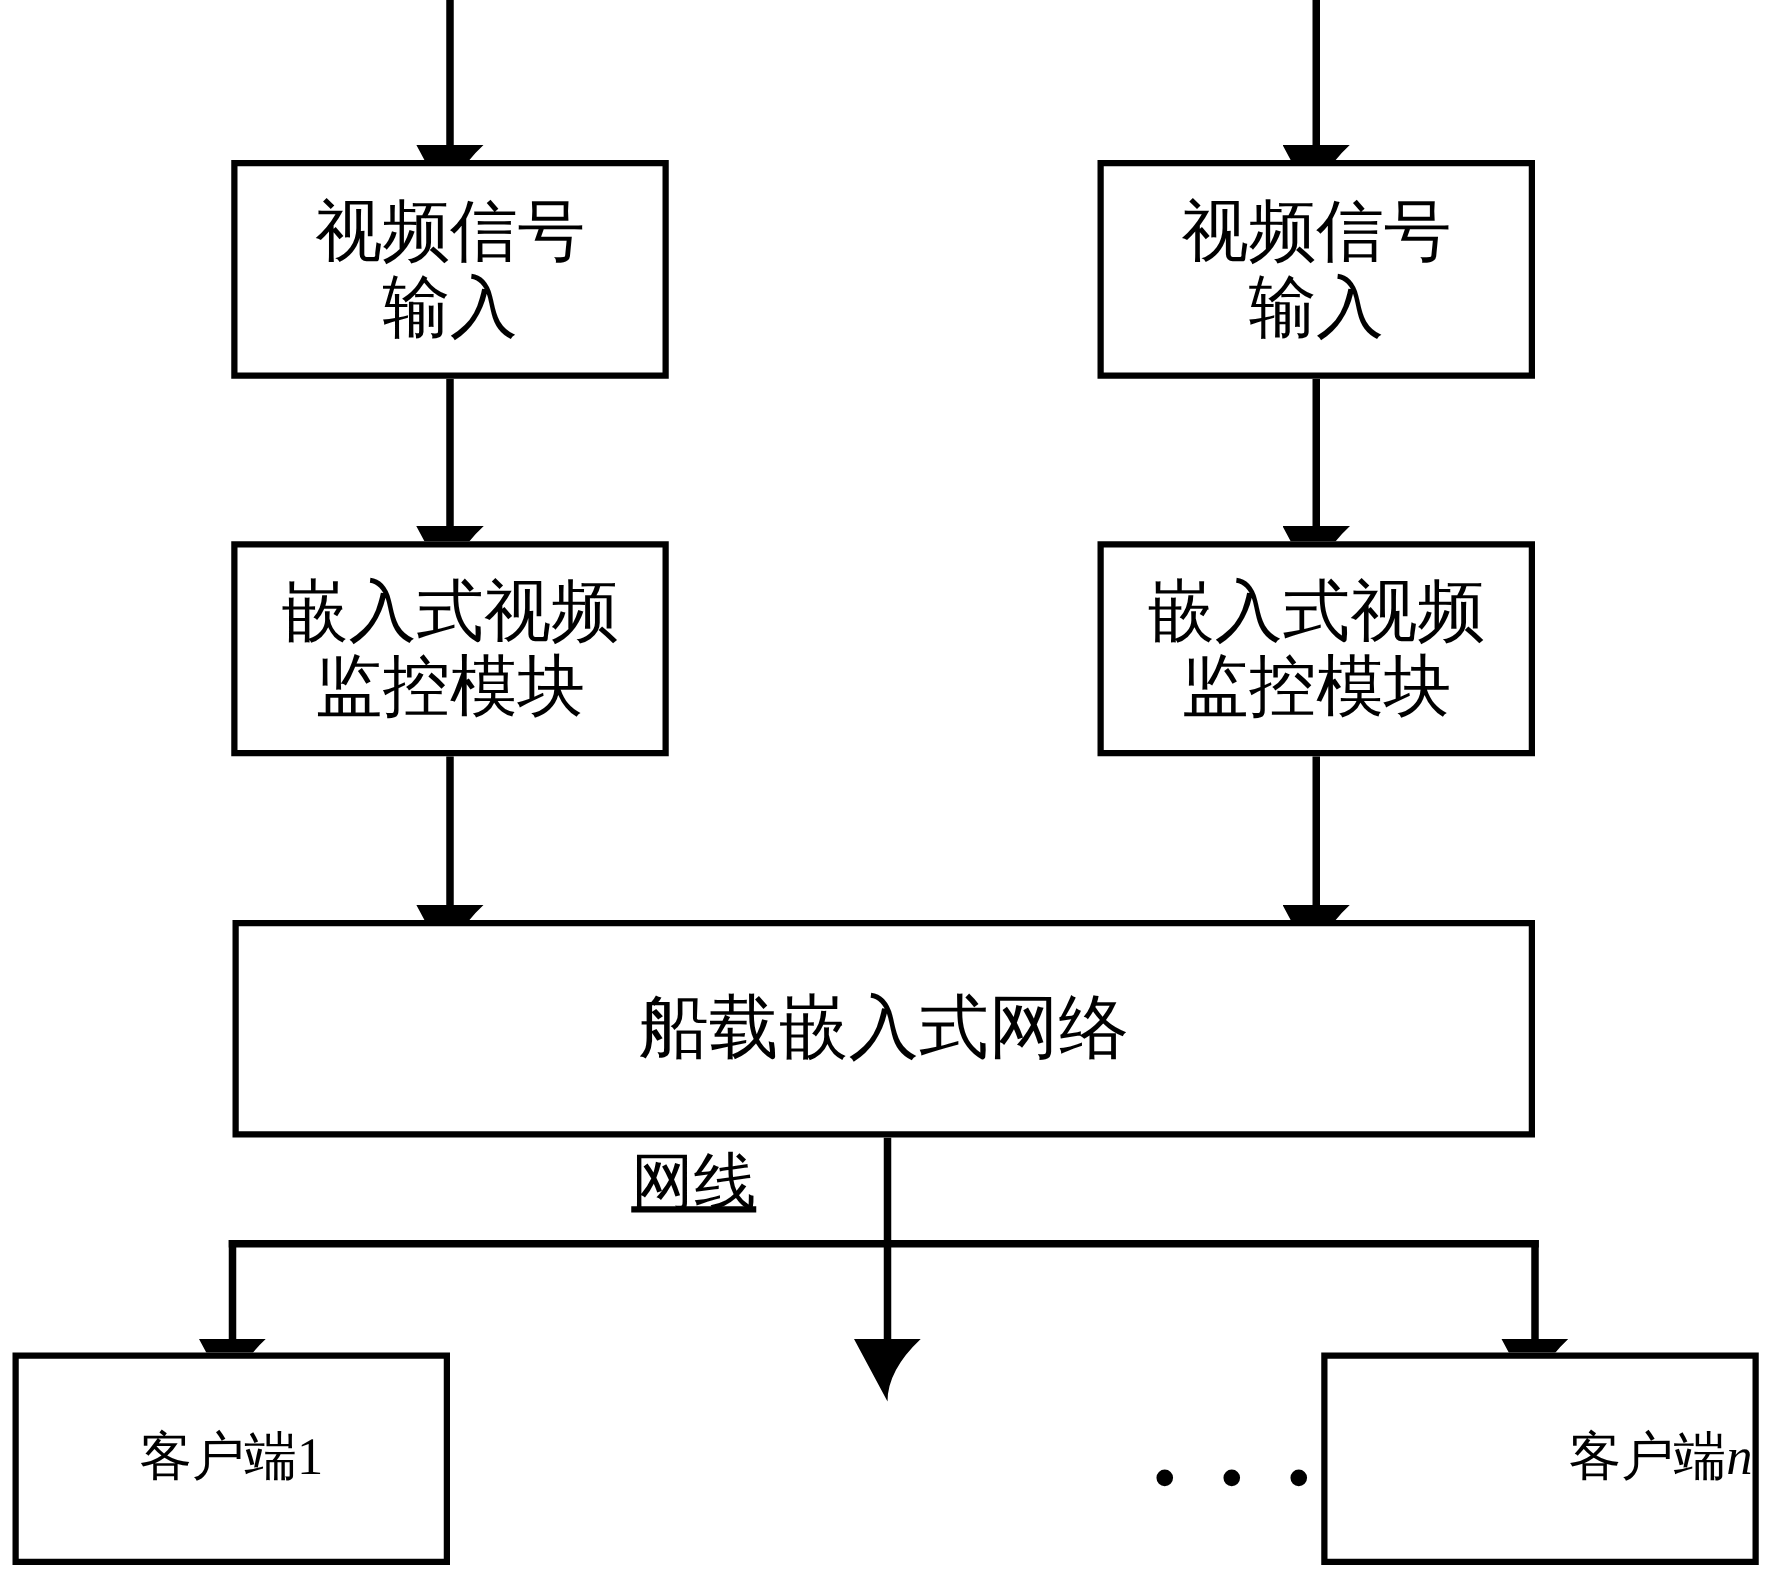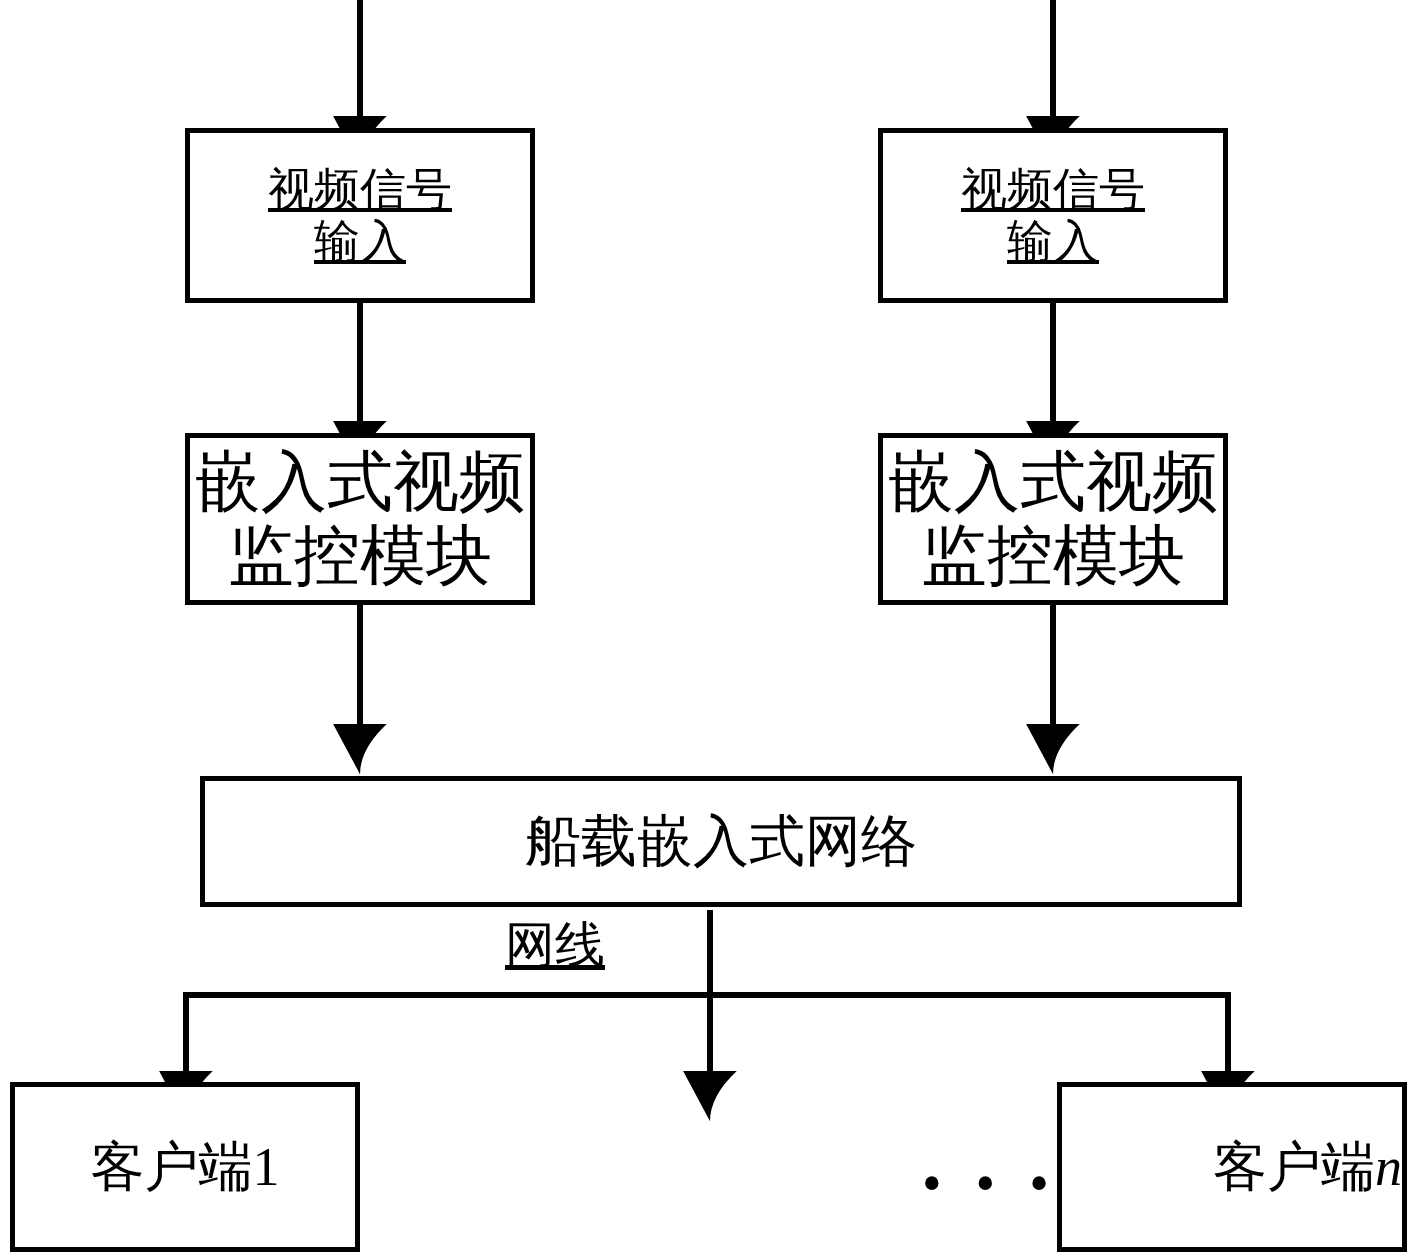--- a/index.html
+++ b/index.html
@@ -32,24 +32,24 @@
     align-items: center;
     justify-content: center;
     text-align: center;
     color: #000000;
     line-height: 1.12;
   }
   .node-box .line {
     display: block;
     white-space: nowrap;
   }
-  .box-video-input { font-size: 46px; text-decoration: underline; }
-  .box-module      { font-size: 66px; }
+  .box-video-input { font-size: 54px; }
+  .box-module      { font-size: 54px; }
   .box-network     { font-size: 56px; }
-  .box-client      { font-size: 54px; }
+  .box-client      { font-size: 42px; }
   .box-client .idx-italic {
     font-style: italic;
   }
   .edge-label {
     position: absolute;
     font-size: 50px;
     color: #000000;
     white-space: nowrap;
     line-height: 1;
   }
@@ -110,21 +110,21 @@
   <div class="node-box box-video-input" style="left:878px; top:128px; width:350px; height:175px;">
     <span class="line">视频信号</span>
     <span class="line">输入</span>
   </div>
 
   <div class="node-box box-module" style="left:878px; top:433px; width:350px; height:172px;">
     <span class="line">嵌入式视频</span>
     <span class="line">监控模块</span>
   </div>
 
-  <div class="node-box box-network" style="left:200px; top:736px; width:1042px; height:131px;margin-top:40px;">
+  <div class="node-box box-network" style="left:186px; top:736px; width:1042px; height:174px;">
     <span class="line">船载嵌入式网络</span>
   </div>
 
   <div class="edge-label" style="left:505px; top:920px;text-decoration:underline;">网线</div>
 
   <div class="node-box box-client" style="left:10px; top:1082px; width:350px; height:170px;">
     <span class="line"><span>客户端</span><span>1</span></span>
   </div>
 
 

